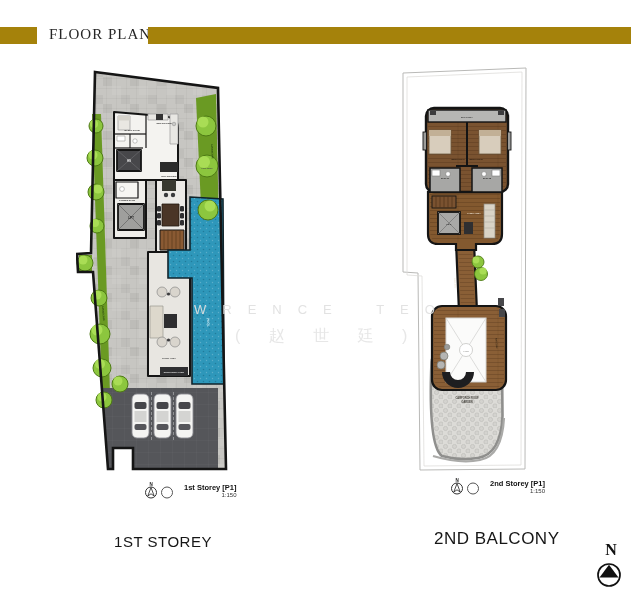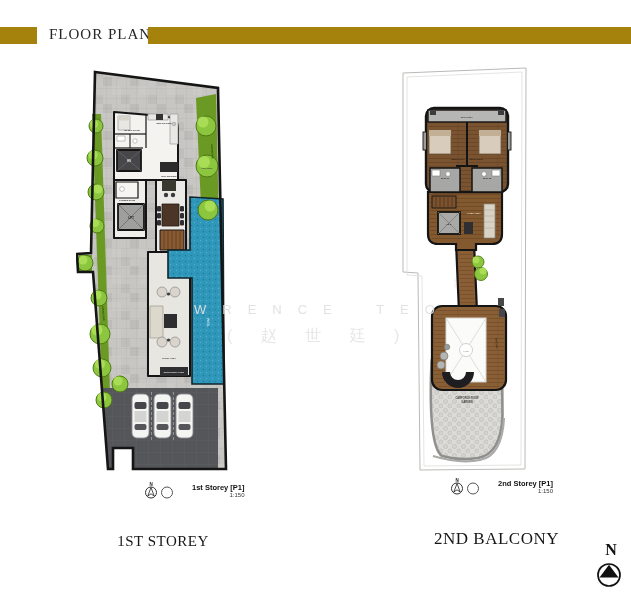--- a/index.html
+++ b/index.html
@@ -4,30 +4,30 @@
 <style>
   html,body{margin:0;padding:0}
   body{width:631px;height:600px;position:relative;background:#fff;
        font-family:"Liberation Sans",sans-serif;overflow:hidden}
   
   .gold-block{position:absolute;background:#a5820b;height:17px;top:27px}
   .hdr-title{position:absolute;left:49px;top:26px;width:96px;
              font-family:"Liberation Serif",serif;font-size:15px;letter-spacing:1px;
              color:#262626;white-space:nowrap}
   
-  .caption{position:absolute;font-family:Liberation Serif, serif;color:#161616;
+  .caption{position:absolute;font-family:Liberation Sans, sans-serif;color:#161616;
            text-align:center;letter-spacing:.5px;white-space:nowrap}
   #cap1{left:103px;top:533px;width:120px;font-size:15px}
   #cap2{left:434px;top:529px;width:120px;font-size:17px}
   
   .wm{position:absolute;z-index:6;color:#e0e0e0;opacity:.92;pointer-events:none;white-space:nowrap}
   #wm1{left:194px;top:302px;font-size:13px;letter-spacing:16px;word-spacing:9px}
-  #wm2{left:227px;top:326px;font-size:16px;letter-spacing:12px;color:#e5e5e5}
-  
-  .plan-tag{position:absolute;display:flex;align-items:flex-start;gap:12px}
+  #wm2{left:235px;top:326px;font-size:16px;letter-spacing:12px;color:#e5e5e5}
+  
+  .plan-tag{position:absolute;display:flex;align-items:flex-start;gap:4px}
   .plan-tag .txt{display:flex;flex-direction:column;align-items:flex-end;margin-top:3px}
   .plan-tag .l1{font-size:7.5px;font-weight:bold;color:#111;white-space:nowrap}
   .plan-tag .l2{font-size:6px;color:#333}
   
   #compass-n{position:absolute;left:599px;top:541px;width:24px;text-align:center;
              font-family:"Liberation Serif",serif;font-weight:bold;font-size:16px;color:#111}
   .abs{position:absolute}
   svg text{font-family:"Liberation Sans",sans-serif;font-weight:bold}
 </style>
 </head>

